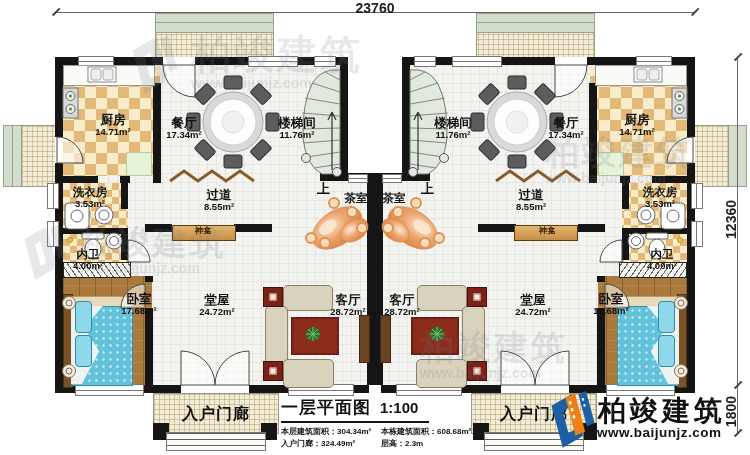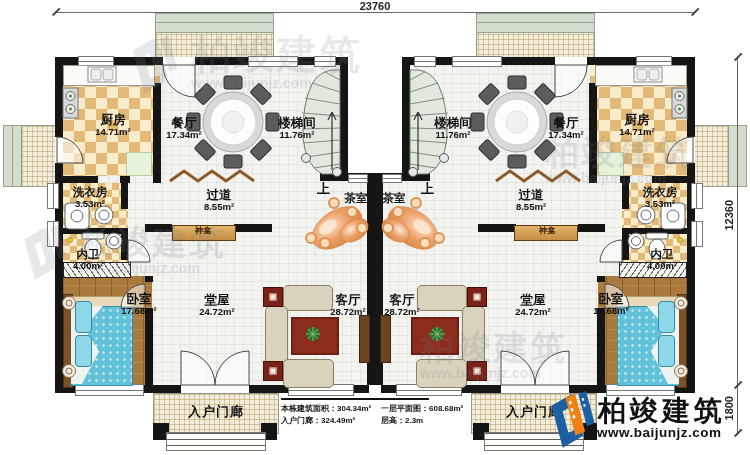--- a/index.html
+++ b/index.html
@@ -59,25 +59,25 @@
   .unit{position:absolute;left:0;top:0;width:375px;height:455px;}
   .unit-right{left:375px;transform:scaleX(-1);}
   
   .rl{position:absolute;transform:translateX(-50%);text-align:center;color:#111;
       line-height:1.12;white-space:nowrap;z-index:40;}
   .rl .nm{font-size:12.5px;font-weight:bold;display:block;}
   .rl .ar{font-size:9.5px;font-weight:bold;display:block;}
   .rl.sm .nm{font-size:11.5px;}
   .uplbl{font-size:13px;font-weight:bold;color:#111;z-index:40;}
   .shrlbl{font-size:8px;font-weight:bold;color:#3a2005;z-index:41;}
-  .porchlbl{font-size:13px;font-weight:bold;color:#111;z-index:40;letter-spacing:1px;}
+  .porchlbl{font-size:16px;font-weight:bold;color:#111;z-index:40;letter-spacing:1px;}
   
   .dimline{background:#666;z-index:30;}
   .tick{position:absolute;width:10px;height:1.5px;background:#444;transform:rotate(-45deg);z-index:31;}
-  .dimtxt{position:absolute;font-size:11px;font-weight:bold;color:#222;z-index:31;}
+  .dimtxt{position:absolute;font-size:14px;font-weight:bold;color:#222;z-index:31;}
   .dimtxt.vert{writing-mode:vertical-rl;transform:rotate(180deg);}
   
   .tb{position:absolute;left:281px;top:396px;width:205px;color:#111;z-index:60;}
   .tb-title{font-size:17px;font-weight:bold;letter-spacing:1px;}
   .tb-scale{font-size:15px;font-weight:bold;margin-left:9px;}
   .tb-rule{width:148px;height:2px;background:#111;margin-top:2px;}
   .tb-stats{display:grid;grid-template-columns:96px auto;gap:1px 4px;margin-top:3px;
             font-size:8px;font-weight:bold;white-space:nowrap;}
   
   .logo{position:absolute;z-index:70;}
@@ -544,24 +544,27 @@
       </div>
   </div>
   <div class="wm" style="left:420px;top:330px;">
     <div class="wm-col">
         <div class="t1" style="font-size:34px;">柏竣建筑</div>
         <div class="t2">www.baijunjz.com</div>
       </div>
   </div>
 
   <div class="tb">
+    <div>
+      <span class="tb-title">一层平面图</span><span class="tb-scale">1:100</span>
+    </div>
     <div class="tb-rule"></div>
     <div class="tb-stats">
-      <span><span>本栋建筑面积：</span><span>304.34m²</span></span>
-      <span><span>一层平面图：</span><span>608.68m²</span></span>
+      <span><span>本层建筑面积：</span><span>304.34m²</span></span>
+      <span><span>本栋建筑面积：</span><span>608.68m²</span></span>
       <span><span>入户门廊：</span><span>324.49m²</span></span>
       <span><span>层高：</span><span>2.3m</span></span>
     </div>
   </div>
 
   <svg class="logo" style="left:547px;top:386px;" width="54" height="64" viewBox="0 0 52 62">
     <g transform="rotate(-15 26 31)">
       <path d="M8 14 L30 8 L30 18 L17 22 L17 44 L30 40 L30 50 L8 56 Z" fill="#1c5fa5"></path>
       <rect x="23" y="13" width="10" height="38" fill="#ef8018" transform="skewY(-8)"></rect>
       <rect x="36" y="15" width="8" height="32" fill="#1c5fa5" transform="skewY(-8)"></rect>

